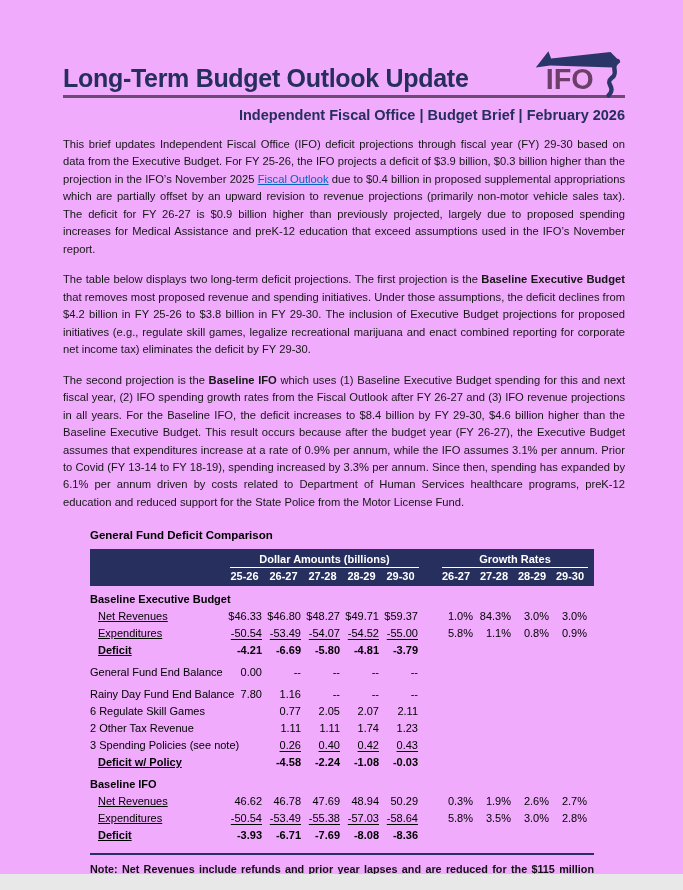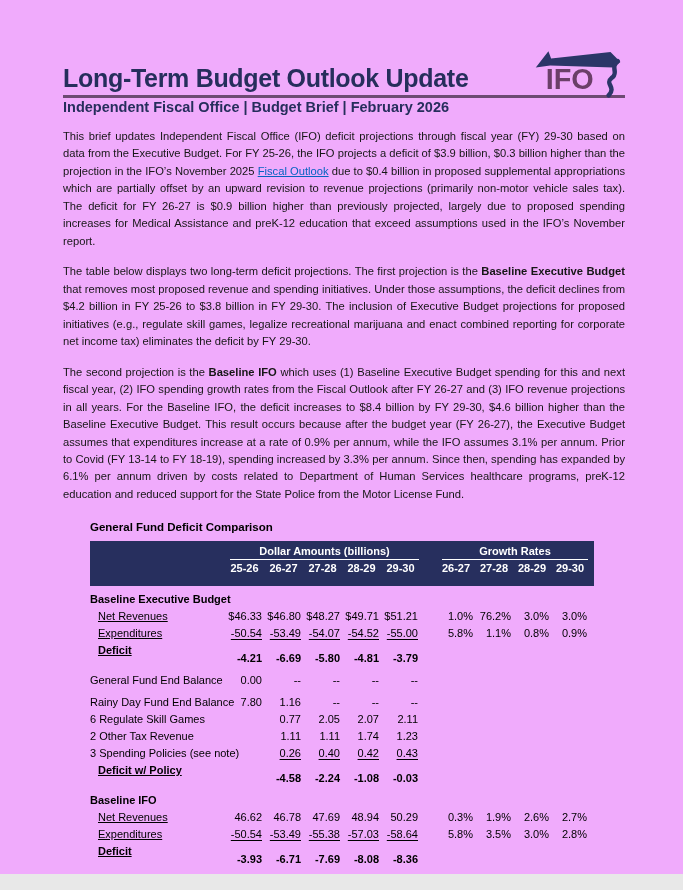--- a/index.html
+++ b/index.html
@@ -7,43 +7,43 @@
   .page {
     width:683px; height:874px; margin:0 auto; background:#f0abfc;
     font-family:"Liberation Sans", sans-serif; color:#1a1a1a;
     padding:44px 58px 0 63px; overflow:hidden; position:relative;
   }
   
   .title-row { display:flex; justify-content:space-between; align-items:flex-end; }
   .doc-title { font-size:25px; font-weight:bold; color:#262e5c; letter-spacing:-0.3px; line-height:1.1; }
   .logo { width:92px; height:54px; flex:0 0 auto; margin-bottom:-6px; }
   .rule { height:3px; background:#6d4a73; margin-top:3px; }
-  .subtitle { margin-top:1px; font-size:14.5px; font-weight:bold; color:#262e5c; }
+  .subtitle { margin-top:9px; font-size:14.5px; font-weight:bold; color:#262e5c;text-align:right; }
   
   .para { margin-top:13px; font-size:11.2px; line-height:1.56; text-align:justify; color:#161616; }
   .para b { font-weight:bold; }
   a.link { color:#0563c1; text-decoration:underline; cursor:pointer; }
   
   .table-wrap { margin:18px 0 0 27px; width:504px; }
   .t-title { font-size:11.5px; font-weight:bold; color:#000; margin-bottom:7px; }
   .t-grid { display:grid; grid-template-columns:137px repeat(5,39px) 17px repeat(4,38px); }
-  .thead { background:#272f5e; color:#fff; padding:4px 0 12px;margin-top:8px; }
+  .thead { background:#272f5e; color:#fff; padding:4px 0 4px;margin-top:8px; }
   .group-label {
     text-align:center; font-weight:bold; font-size:11px;
     border-bottom:1.5px solid #fff; padding-bottom:2px; margin:0 3px;
   }
   .thead-years { margin-top:2px; }
   .yr { font-size:11px; font-weight:bold; text-align:center; padding-right:4px; }
   .t-rows { margin-top:5px; }
   .t-row { font-size:11px; line-height:17px; color:#000; }
   .t-row .lab { white-space:nowrap; }
   .t-row.section .lab { font-weight:bold; }
   .t-row.indent .lab { padding-left:8px;text-decoration:underline; }
   .t-row.bold .lab { font-weight:bold; }
-  .t-row.bold .val { font-weight:bold;margin-top:8px; }
+  .t-row.bold .val { font-weight:bold; }
   .t-row.sp { margin-top:5px; }
   .val { text-align:right; padding-right:4px; white-space:nowrap; }
   .u { text-decoration:underline; text-underline-offset:2px; }
   
   .note-block { margin-top:9px; border-top:2px solid #272f5e; padding-top:6px; width:504px; margin-left:27px; }
   .note-text { font-size:10.8px; font-weight:bold; line-height:1.6; text-align:justify; color:#111; }
 </style>
 </head>
 <body>
 
@@ -100,24 +100,24 @@
           <div class="val"></div>
           <div class="val"></div>
           <div class="val"></div>
         </div>
         <div class="t-grid t-row indent">
           <div class="lab">Net Revenues</div>
           <div class="val">$46.33</div>
           <div class="val">$46.80</div>
           <div class="val">$48.27</div>
           <div class="val">$49.71</div>
-          <div class="val">$51.21</div>
+          <div class="val">$59.37</div>
           <div class="gapc"></div>
           <div class="val">1.0%</div>
-          <div class="val">76.2%</div>
+          <div class="val">84.3%</div>
           <div class="val">3.0%</div>
           <div class="val">3.0%</div>
         </div>
         <div class="t-grid t-row indent">
           <div class="lab">Expenditures</div>
           <div class="val"><span class="u">-50.54</span></div>
           <div class="val"><span class="u">-53.49</span></div>
           <div class="val"><span class="u">-54.07</span></div>
           <div class="val"><span class="u">-54.52</span></div>
           <div class="val"><span class="u">-55.00</span></div>

